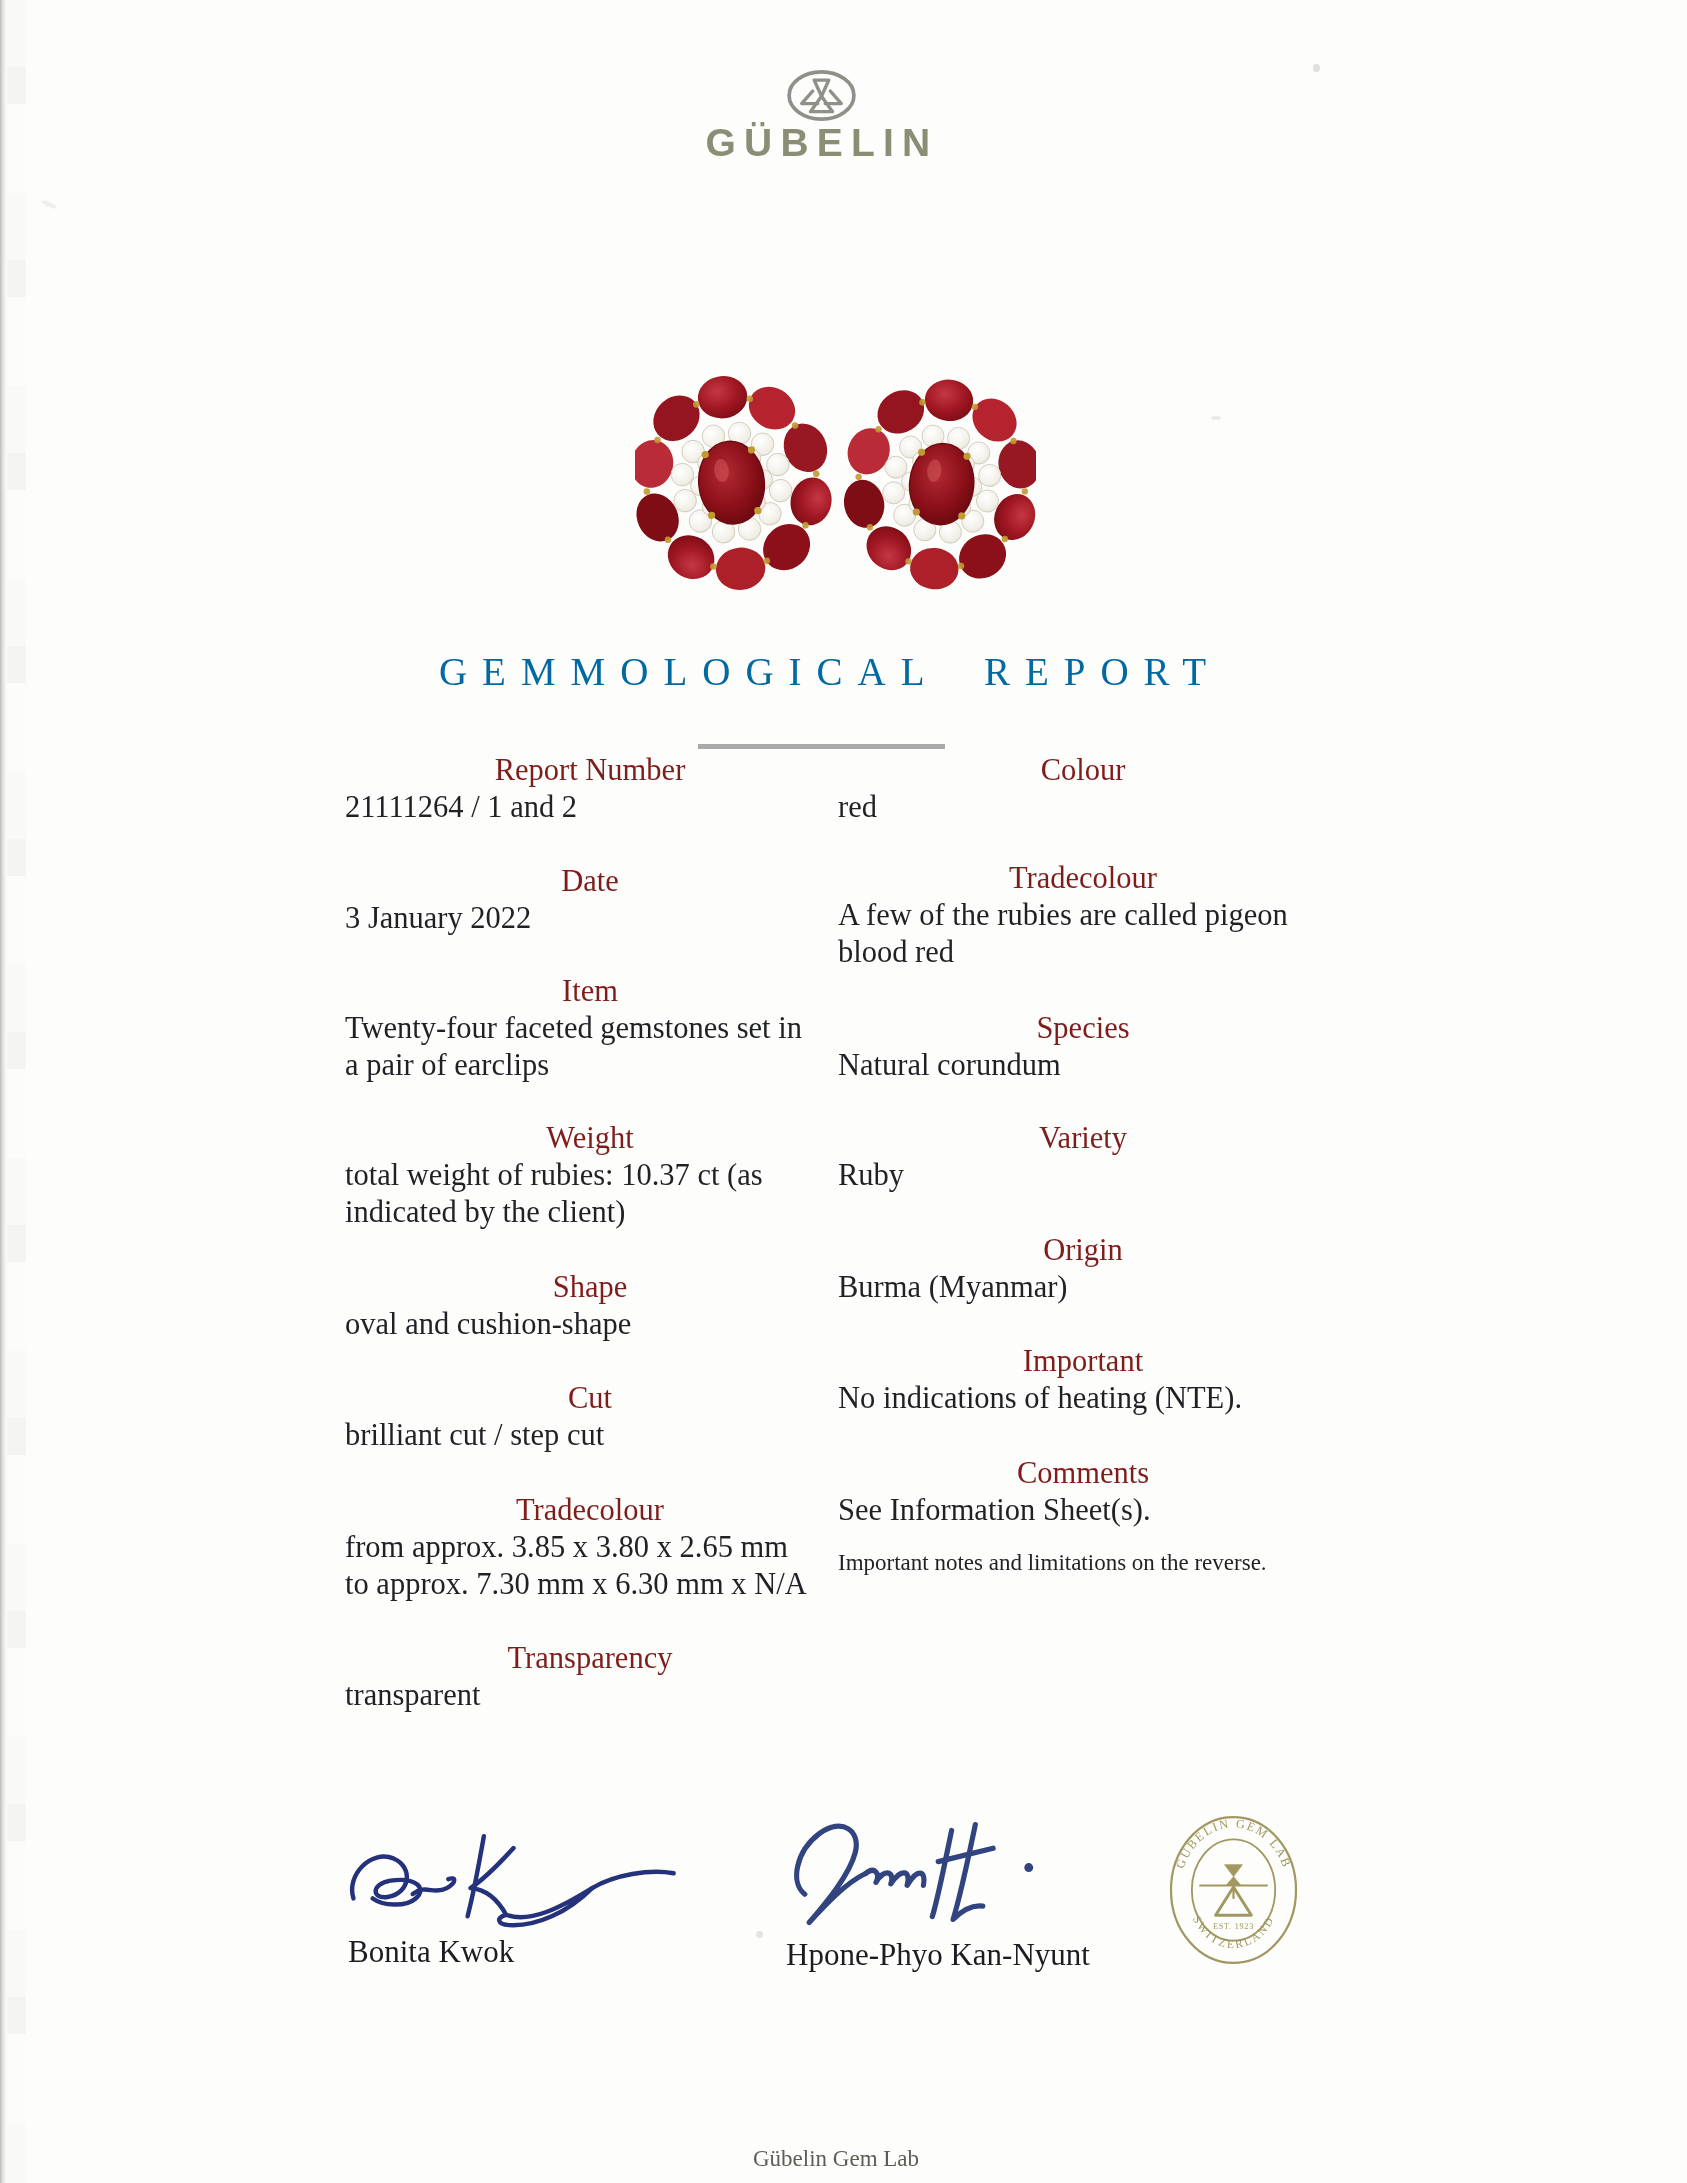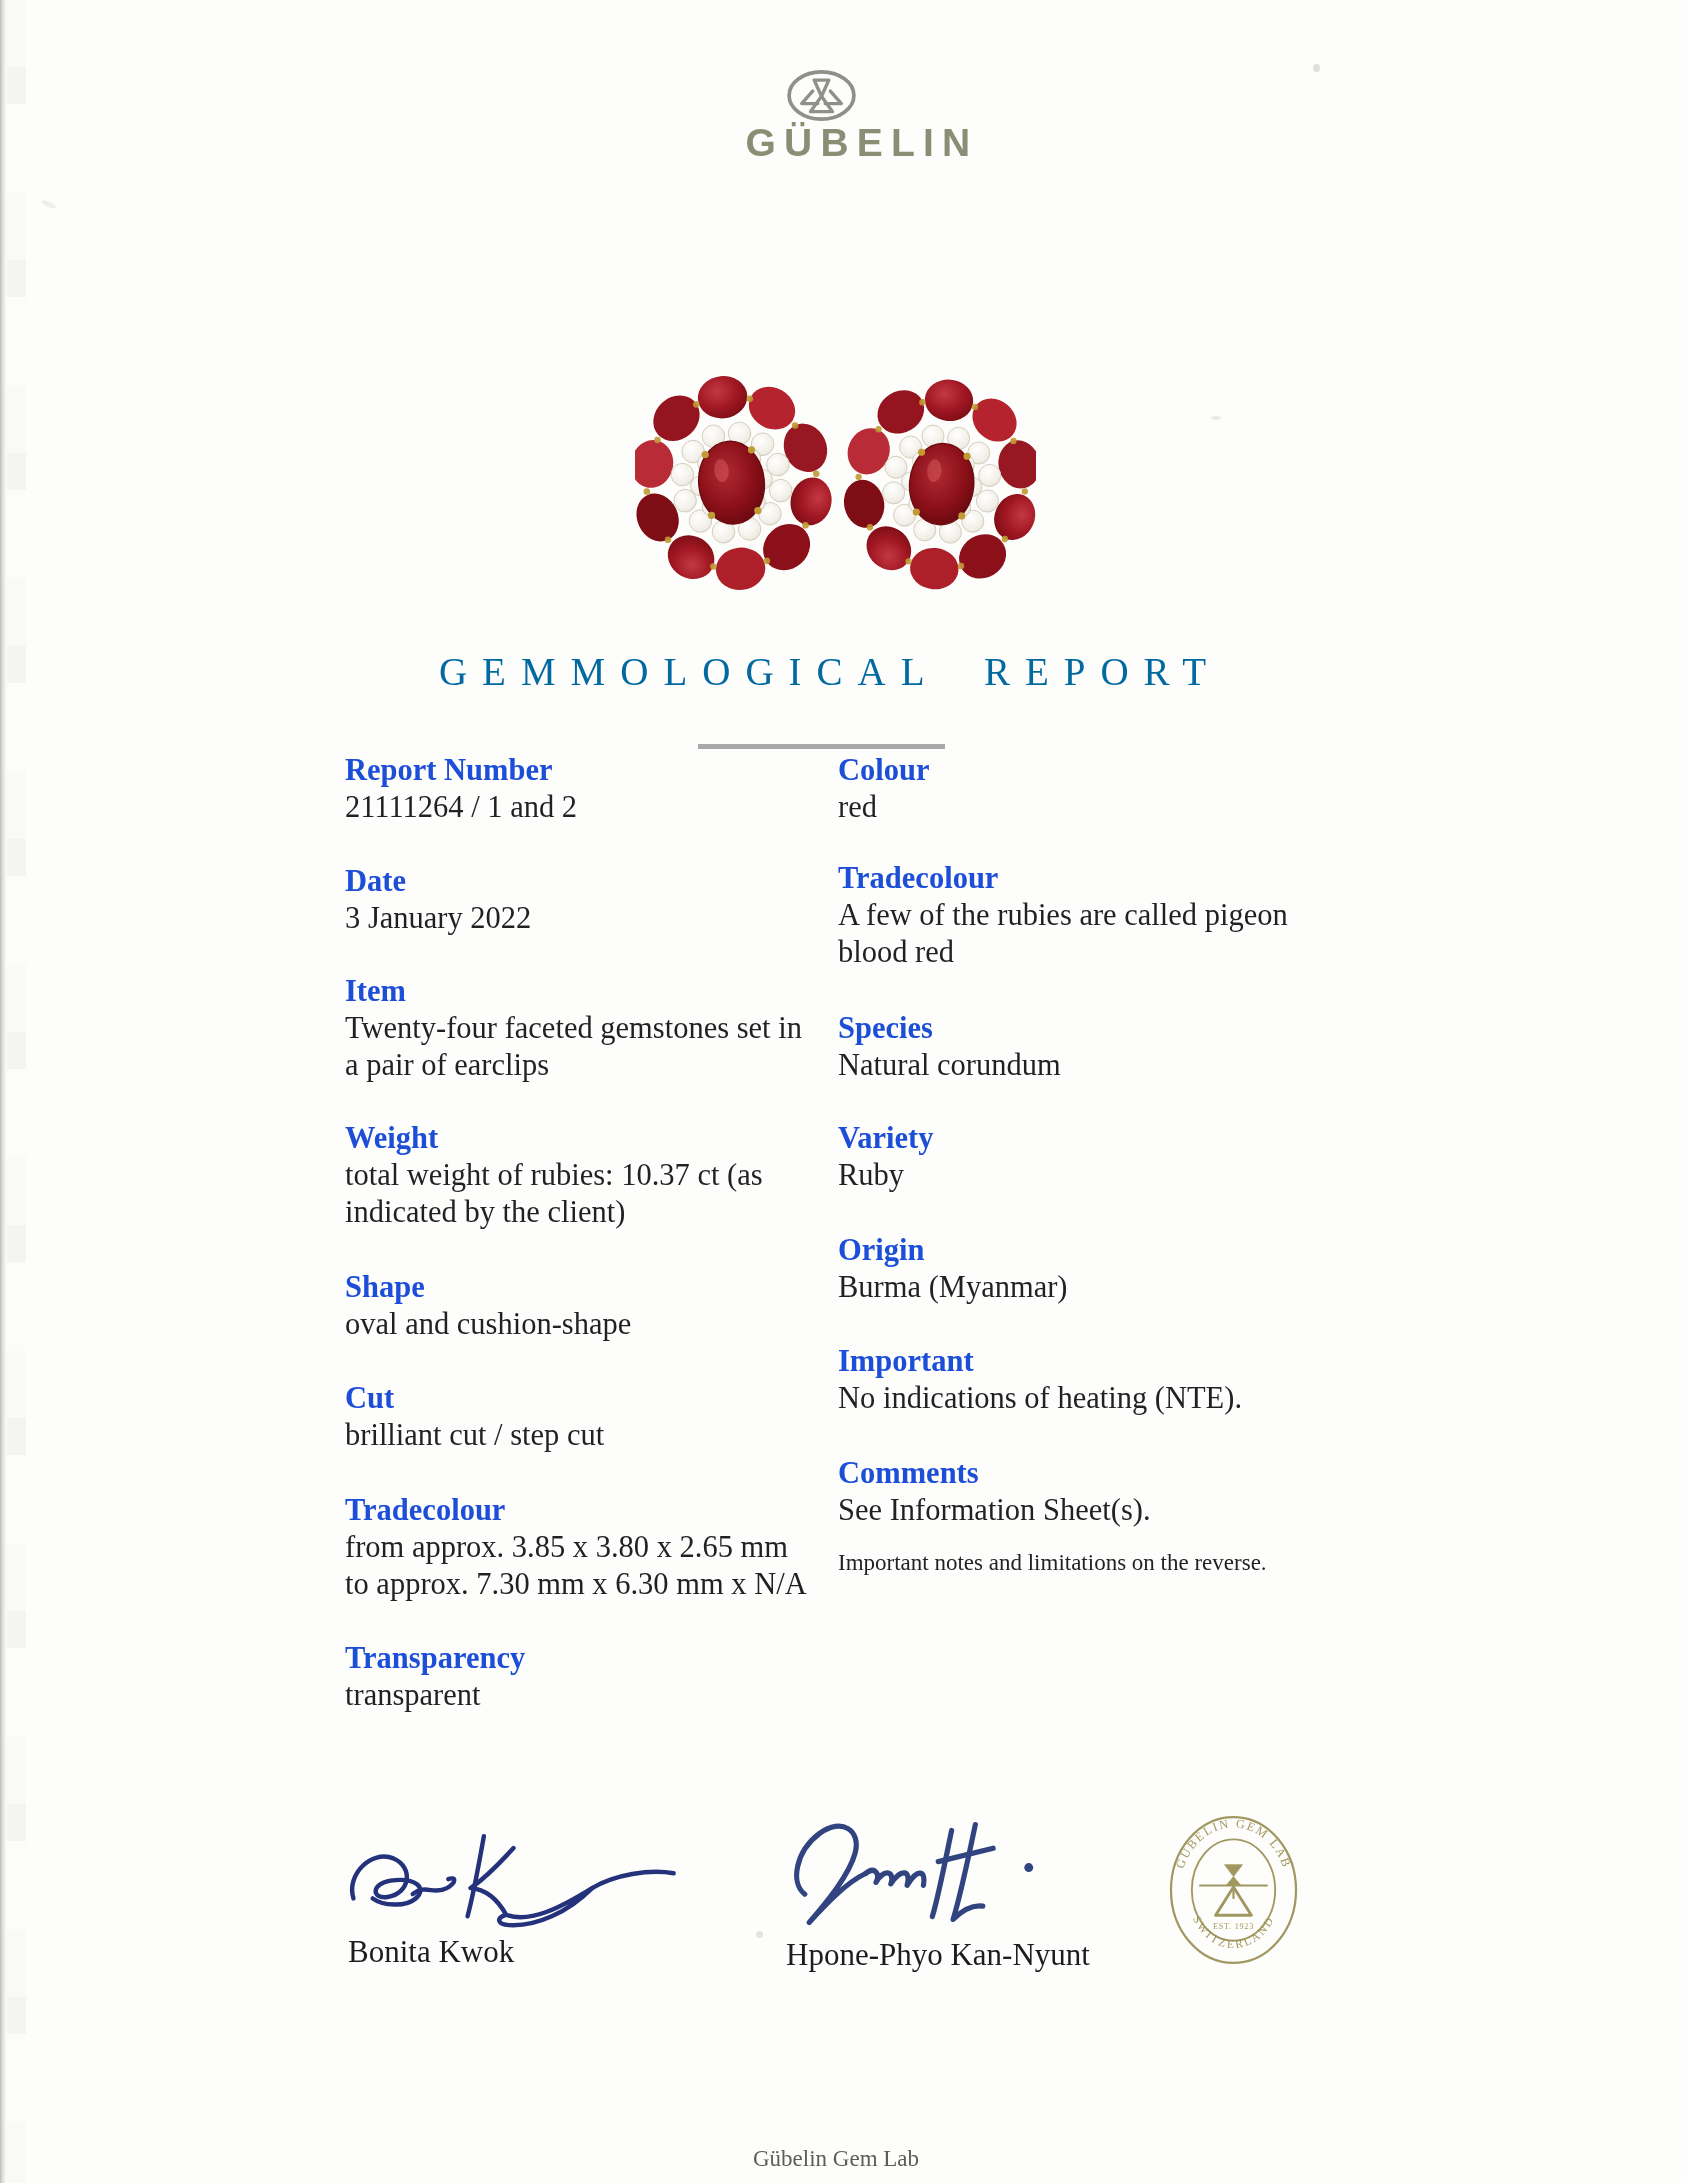--- a/index.html
+++ b/index.html
@@ -19,37 +19,37 @@
   .edge-left2{position:absolute;left:6.7px;top:0;bottom:0;width:19.3px;
     background:repeating-linear-gradient(to bottom,rgba(180,180,176,.10) 0 67px,rgba(150,150,146,.18) 67px 104px,rgba(220,220,216,.06) 104px 193px);
     opacity:.5;}
   .speck{position:absolute;border-radius:50%;background:#9a9a98;}
 
   
   .brand-icon{position:absolute;left:786px;top:69px;}
   .brand-name{
     position:absolute;left:822px;top:121px;transform:translateX(-50%);
     font-family:"Liberation Sans","DejaVu Sans",sans-serif;
-    font-weight:700;font-size:39px;letter-spacing:8.2px;color:#8b8e74;white-space:nowrap;margin-left:40px;
+    font-weight:700;font-size:39px;letter-spacing:8.2px;color:#8b8e74;white-space:nowrap;
   }
 
   
   .photo{position:absolute;left:635px;top:371px;}
 
   
   .report-title{
     position:absolute;left:830px;top:649px;transform:translateX(-50%);
     font-size:39px;font-weight:400;color:#0369a1;
     letter-spacing:15px;word-spacing:21px;white-space:nowrap;
   }
   .title-rule{position:absolute;left:698px;top:744px;width:247px;height:5.2px;background:#a9a9a9;}
 
   
   .field{position:absolute;width:490px;line-height:37px;font-size:30.5px;}
-  .field .flabel{font-weight:700;color:#1d4ed8;}
+  .field .flabel{font-weight:400;color:#7f1d1d;text-align:center;}
   .field .fvalue{color:#1f2125;}
   .col-l{left:345px;}
   .col-r{left:838px;}
   .note{
     position:absolute;left:838px;top:1549px;width:505px;
     font-size:23px;line-height:28px;color:#1f2125;
   }
 
   
   .sig-label{position:absolute;font-size:31px;color:#1b1d21;white-space:nowrap;}

